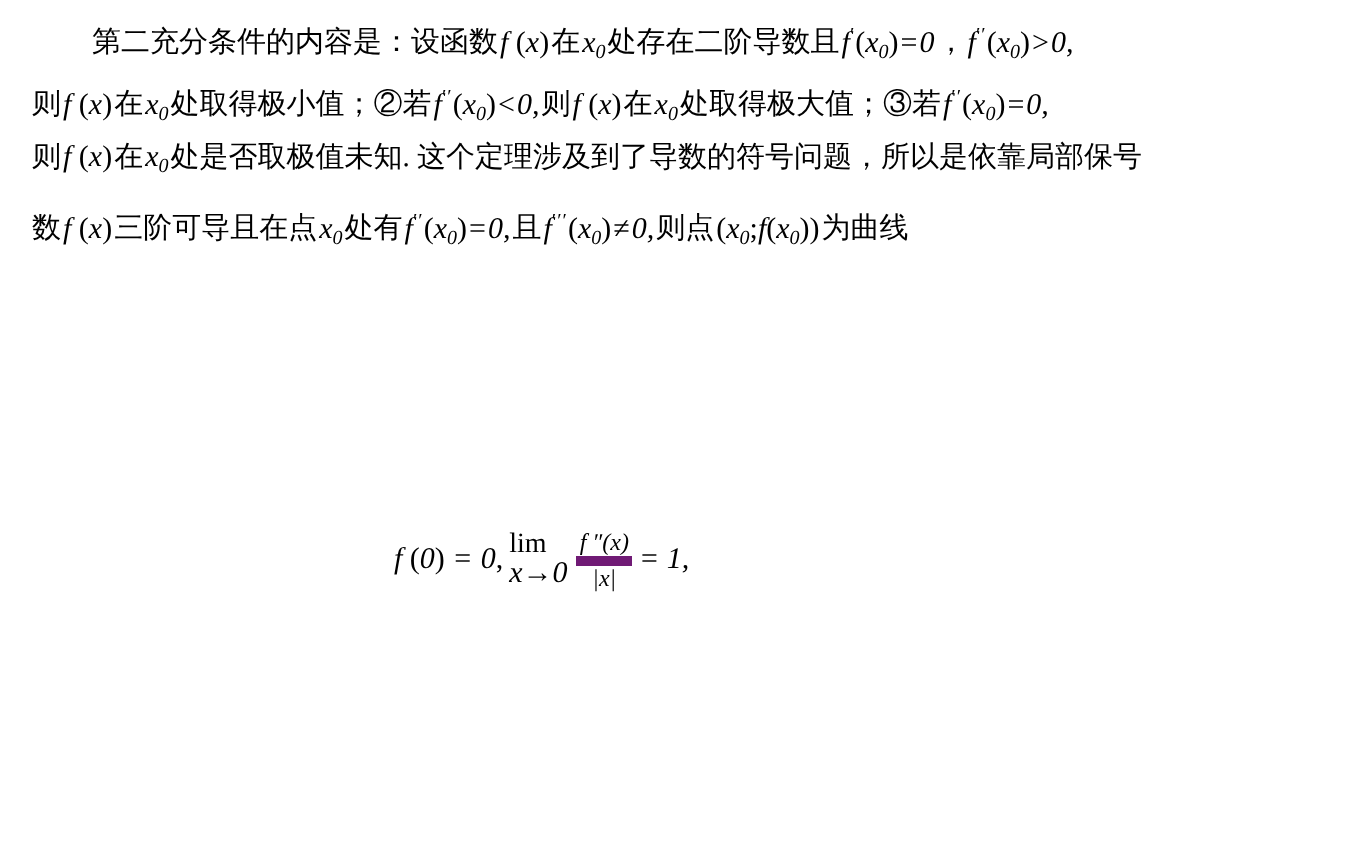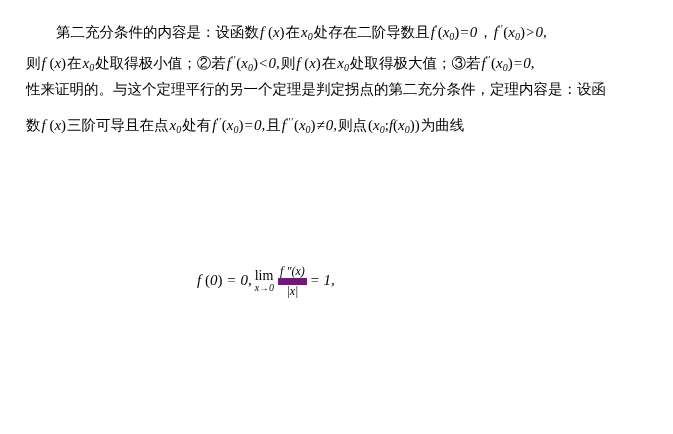--- a/index.html
+++ b/index.html
@@ -11,21 +11,21 @@
     height: 434px;
     background: #ffffff;
     font-family: "Liberation Serif", serif;
     color: #000000;
     overflow: hidden;
   }
   .page {
     position: relative;
     width: 673px;
     height: 434px;
-    padding: 12px;
+    padding: 2px;
     box-sizing: border-box;
   }
   .para {
     font-size: 14.5px;
     line-height: 1.42;
     text-align: justify;
     margin: 0 18px 0 14px;
   }
   .line {
     white-space: nowrap;
@@ -64,39 +64,39 @@
   .frac {
     display: inline-block;
     vertical-align: middle;
     text-align: center;
     font-size: 12px;
     line-height: 1.06;
     padding: 0 2px;
   }
   .frac .num {
     display: block;
-    border-bottom: 7px solid #701a75;
+    border-bottom: 5px solid #701a75;
     padding: 0 2px 0px 2px;
     font-style: italic;
   }
   .frac .den {
     display: block;
     padding: 0px 2px 0 2px;
     font-style: italic;
   }
   .lim {
     display: inline-block;
     vertical-align: middle;
     text-align: left;
     font-size: 14px;
     line-height: 1;
     padding: 0 2px;
   }
   .lim .lim-top { display: block; font-style: normal; }
-  .lim .lim-bot { display: block; font-size: 10px; font-style: italic; }
+  .lim .lim-bot { display: block; font-size: 15px; font-style: italic; }
 
   .mathblock {
     position: absolute;
     font-size: 15px;
     white-space: nowrap;
   }
   #eq-block {
     left: 196px;
     top: 265px;
   }
@@ -109,22 +109,24 @@
   <div class="para">
 
     <span class="line">
       <span class="indent"></span><span>第二充分条件的内容是：设函数</span><span class="m"><span class="mi">f</span> <span class="paren">(</span><span class="mi">x</span><span class="paren">)</span></span><span>在</span><span class="m"><span class="mi">x</span><span class="sub">0</span></span><span>处存在二阶导数且</span><span class="m"><span class="mi">f</span><span class="sup">′</span><span class="paren">(</span><span class="mi">x</span><span class="sub">0</span><span class="paren">)</span><span class="op">=</span>0</span><span>，</span><span class="m"><span class="mi">f</span><span class="sup">′′</span><span class="paren">(</span><span class="mi">x</span><span class="sub">0</span><span class="paren">)</span><span class="op">&gt;</span>0,</span>
     </span>
 
     <span class="line">
       <span>则</span><span class="m"><span class="mi">f</span> <span class="paren">(</span><span class="mi">x</span><span class="paren">)</span></span><span>在</span><span class="m"><span class="mi">x</span><span class="sub">0</span></span><span>处取得极小值；②若</span><span class="m"><span class="mi">f</span><span class="sup">′′</span><span class="paren">(</span><span class="mi">x</span><span class="sub">0</span><span class="paren">)</span><span class="op">&lt;</span>0,</span><span>则</span><span class="m"><span class="mi">f</span> <span class="paren">(</span><span class="mi">x</span><span class="paren">)</span></span><span>在</span><span class="m"><span class="mi">x</span><span class="sub">0</span></span><span>处取得极大值；③若</span><span class="m"><span class="mi">f</span><span class="sup">′′</span><span class="paren">(</span><span class="mi">x</span><span class="sub">0</span><span class="paren">)</span><span class="op">=</span>0,</span>
     </span>
 
+    <span class="line">
+      <span>则</span><span class="m"><span class="mi">f</span> <span class="paren">(</span><span class="mi">x</span><span class="paren">)</span></span><span>在</span><span class="m"><span class="mi">x</span><span class="sub">0</span></span><span>处是否取极值未知. 这个定理涉及到了导数的符号问题，所以是依靠局部保号</span>
+    </span>
 
-    <span class="line">性来证明的。与这个定理平行的另一个定理是判定拐点的第二充分条件，定理内容是：设函</span>
 
     <span class="line">
       <span>数</span><span class="m"><span class="mi">f</span> <span class="paren">(</span><span class="mi">x</span><span class="paren">)</span></span><span>三阶可导且在点</span><span class="m"><span class="mi">x</span><span class="sub">0</span></span><span>处有</span><span class="m"><span class="mi">f</span><span class="sup">′′</span><span class="paren">(</span><span class="mi">x</span><span class="sub">0</span><span class="paren">)</span><span class="op">=</span>0,</span><span>且</span><span class="m"><span class="mi">f</span><span class="sup">′′′</span><span class="paren">(</span><span class="mi">x</span><span class="sub">0</span><span class="paren">)</span><span class="op">≠</span>0,</span><span>则点</span><span class="m"><span class="paren">(</span><span class="mi">x</span><span class="sub">0</span><span class="mu">;</span><span class="mi">f</span><span class="paren">(</span><span class="mi">x</span><span class="sub">0</span><span class="paren">))</span></span><span>为曲线</span>
     </span>
 
 
     <span class="line">&nbsp;</span>
 
 
 

